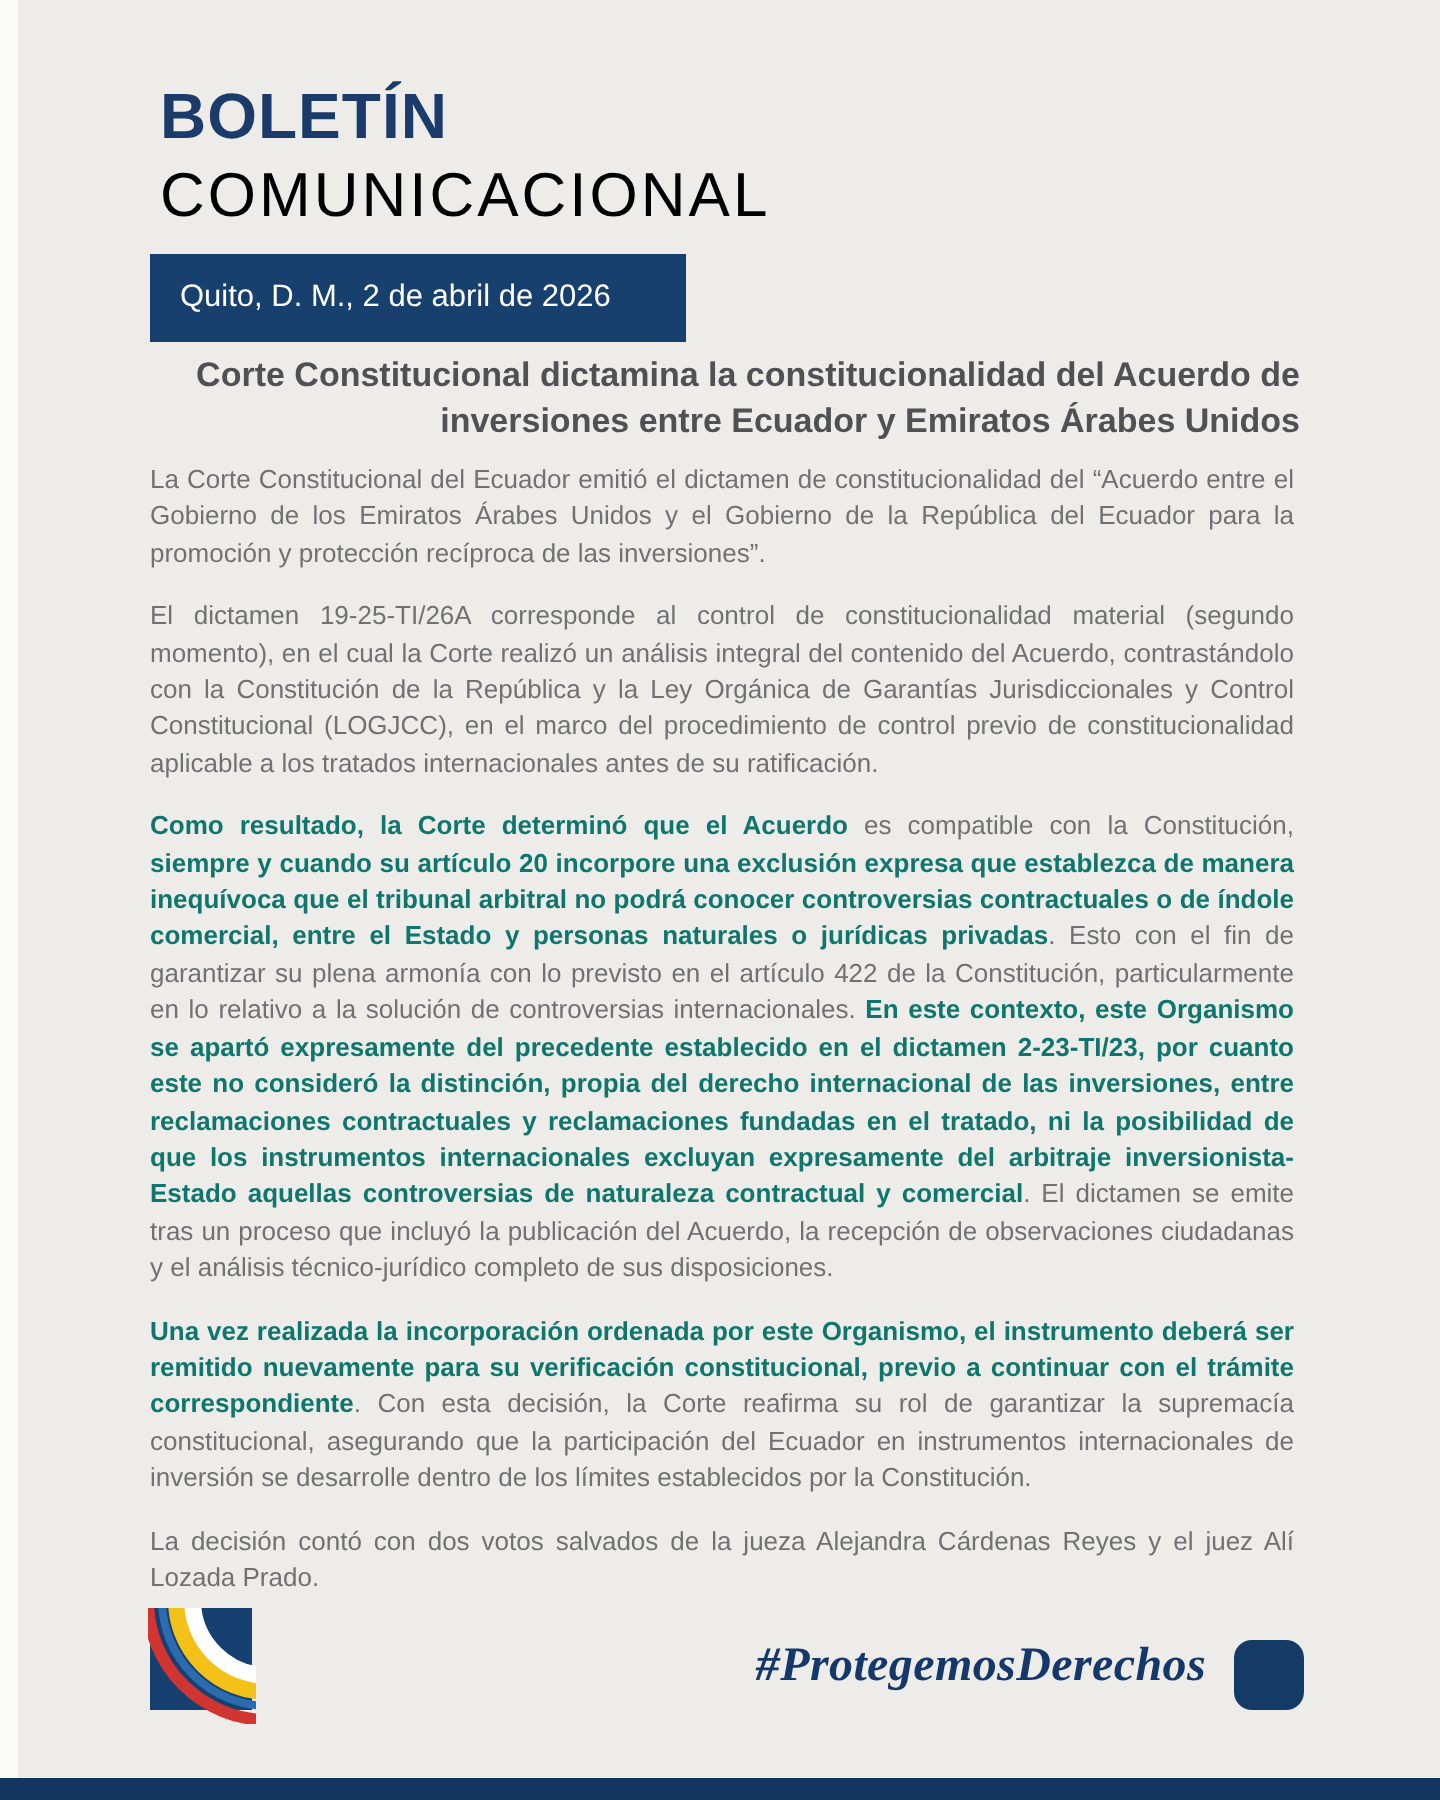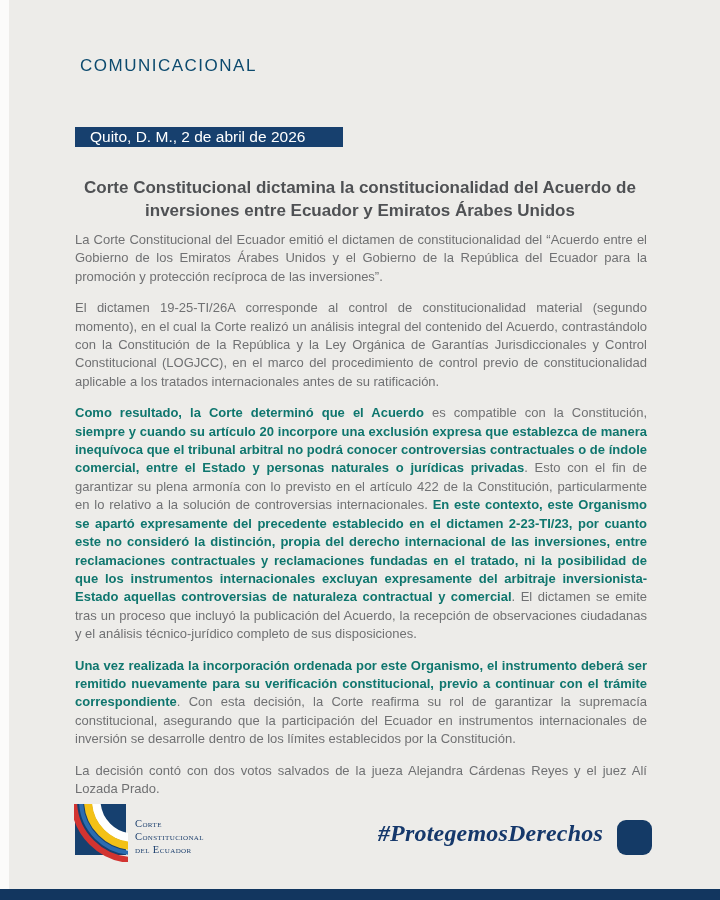--- a/index.html
+++ b/index.html
@@ -16,31 +16,31 @@
   .left-strip{
     position:absolute;left:0;top:0;width:9px;height:889px;
     background:#fbfbfa;
   }
   
   .header{position:absolute;left:80px;top:40px;color:#1b3c6a;}
   .boletin{
     font-size:32px;font-weight:bold;letter-spacing:.5px;color:#1b3c6a;
   }
   .comunicacional{
-    font-size:17px;font-weight:normal;letter-spacing:1.5px;color:#0c4a6e;margin-top:16px;
+    font-size:31px;font-weight:normal;letter-spacing:1.5px;color:#000000;margin-top:3px;
   }
   .date-bar{
-    position:absolute;left:75px;top:127px;width:268px;height:20px;
+    position:absolute;left:75px;top:127px;width:268px;height:44px;
     background:#17406e;color:#ffffff;display:flex;align-items:center;
     padding-left:15px;box-sizing:border-box;font-size:15.5px;
   }
   
   .headline{
     position:absolute;left:70px;top:176px;width:580px;margin:0;
-    text-align:center;color:#4f5154;font-size:17px;font-weight:bold;
+    text-align:right;color:#4f5154;font-size:17px;font-weight:bold;
     line-height:1.38;
   }
   
   .content{
     position:absolute;left:75px;top:231px;width:572px;
     color:#707173;font-size:13px;line-height:18.4px;text-align:justify;
   }
   .content p{margin:0 0 13px 0;}
   .content .b{font-weight:bold;color:#0f766e;}
   
@@ -68,20 +68,21 @@
   }
 </style>
 </head>
 <body>
 
 <div class="page">
 
   <div class="left-strip"></div>
 
   <header class="header">
+    <div class="boletin">BOLETÍN</div>
     <div class="comunicacional">COMUNICACIONAL</div>
   </header>
 
   <div class="date-bar">
     <span>Quito, D. M., 2 de abril de 2026</span>
   </div>
 
   <h1 class="headline">Corte Constitucional dictamina la constitucionalidad del Acuerdo de inversiones entre Ecuador y Emiratos Árabes Unidos</h1>
 
   <main class="content">
@@ -104,25 +105,20 @@
           <rect x="1" y="0" width="51" height="51" fill="#16406f"></rect>
           <g fill="none">
             <circle cx="60" cy="-4" r="38" stroke="#ffffff" stroke-width="9"></circle>
             <circle cx="60" cy="-4" r="46" stroke="#f3c117" stroke-width="8"></circle>
             <circle cx="60" cy="-4" r="53" stroke="#2b6cb0" stroke-width="4"></circle>
             <circle cx="60" cy="-4" r="60" stroke="#d23431" stroke-width="6"></circle>
           </g>
         </g>
       </svg>
     </span>
-    <div class="logo-text">
-      <div>Corte</div>
-      <div>Constitucional</div>
-      <div>del Ecuador</div>
-    </div>
   </div>
 
   <div class="hashtag">#ProtegemosDerechos</div>
 
   <div class="accent-square"></div>
 
   <div class="bottom-bar"></div>
 
 </div>
 

